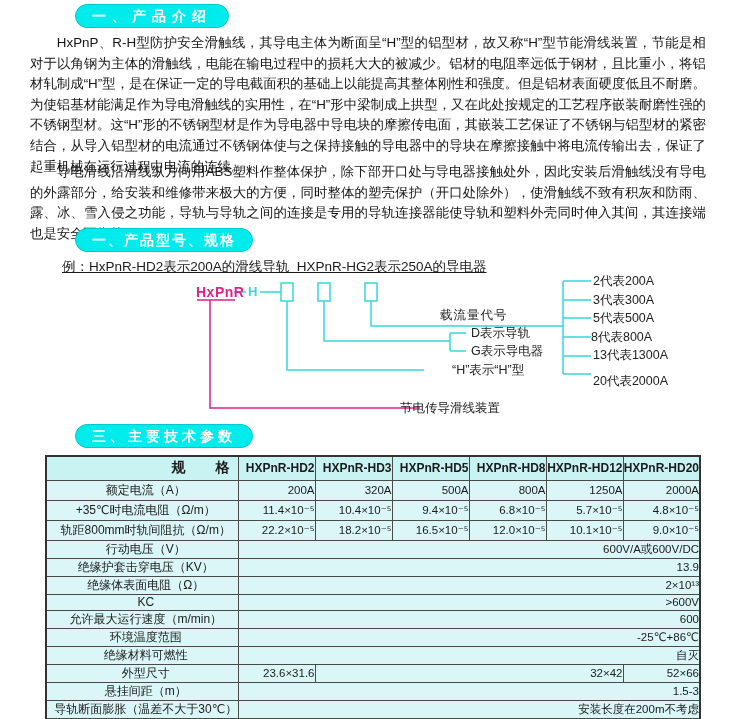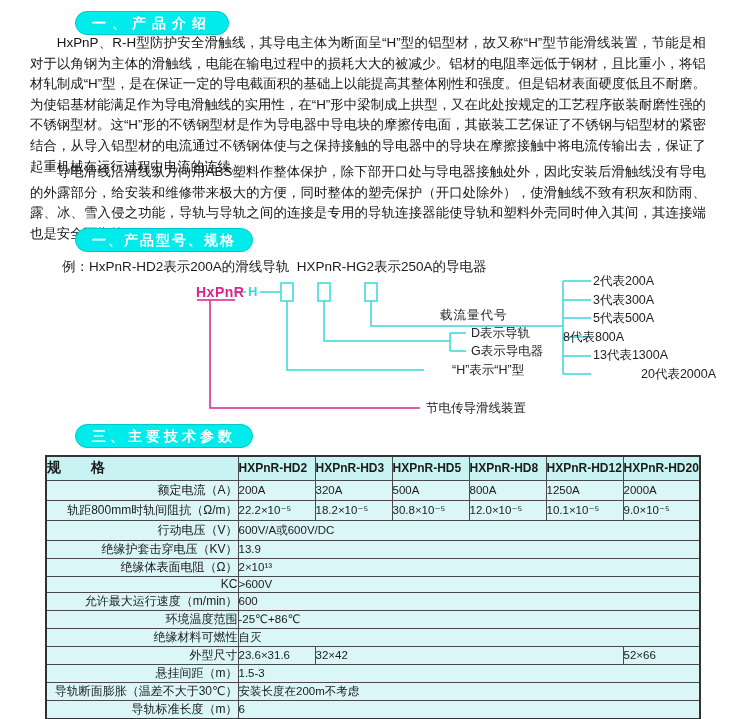--- a/index.html
+++ b/index.html
@@ -21,50 +21,51 @@
     position:absolute;left:30px;width:676px;
     font-size:13.4px;line-height:20.6px;text-align:justify;
     text-indent:2em;color:#151515;
   }
   #para1{top:33px;}
   #para2{top:162px;}
 
   .example{
     position:absolute;left:62px;top:258px;font-size:13.5px;color:#1b1b1b;
     white-space:pre;
+    text-decoration:underline;
   }
 
   
   #diagram{position:absolute;left:0;top:270px;width:735px;height:152px;}
   #diagram svg{position:absolute;left:0;top:0;}
   .dg-label{position:absolute;font-size:12.5px;line-height:14px;color:#222;white-space:nowrap;}
   .dg-model{position:absolute;left:196px;top:14px;font-size:14px;line-height:16px;font-weight:bold;color:#e0218a;letter-spacing:.5px;}
   .dg-h{position:absolute;left:248px;top:15px;font-size:13px;line-height:14px;font-weight:bold;color:#35d9d9;}
 
   
   #tableWrap{position:absolute;left:45px;top:455px;}
   table.spec{border-collapse:collapse;table-layout:fixed;width:654px;
     border:2px solid #333;background:#daf6f7;}
   table.spec th,table.spec td{
     border:1px solid #4a4a4a;overflow:hidden;white-space:nowrap;
-    font-size:11.5px;padding:0;text-align:left;color:#1b1b1b;
+    font-size:11.5px;padding:0;text-align:right;color:#1b1b1b;
   }
   table.spec thead tr{height:24px;background:#c9f2f3;}
   table.spec thead th{font-weight:bold;font-size:12px;}
   table.spec thead th.spec-head{font-weight:bold;font-size:14px;letter-spacing:8px;}
   table.spec tbody tr{height:16px;}
   table.spec tbody tr:nth-child(-n+3){height:20px;}
-  table.spec td.lbl{text-align:right;padding-left:7px;font-size:12px;}
+  table.spec td.lbl{text-align:center;padding-left:7px;font-size:12px;}
 </style>
 </head>
 <body>
 
 <div id="page">
 
-  <div class="banner sp5" style="top:11px">一、产品介绍</div>
+  <div class="banner sp5" style="top:4px">一、产品介绍</div>
 
   <div id="para1" class="para">HxPnP、R-H型防护安全滑触线，其导电主体为断面呈“H”型的铝型材，故又称“H”型节能滑线装置，节能是相对于以角钢为主体的滑触线，电能在输电过程中的损耗大大的被减少。铝材的电阻率远低于钢材，且比重小，将铝材轧制成“H”型，是在保证一定的导电截面积的基础上以能提高其整体刚性和强度。但是铝材表面硬度低且不耐磨。为使铝基材能满足作为导电滑触线的实用性，在“H”形中梁制成上拱型，又在此处按规定的工艺程序嵌装耐磨性强的不锈钢型材。这“H”形的不锈钢型材是作为导电器中导电块的摩擦传电面，其嵌装工艺保证了不锈钢与铝型材的紧密结合，从导入铝型材的电流通过不锈钢体使与之保持接触的导电器中的导块在摩擦接触中将电流传输出去，保证了起重机械在运行过程中电流的连续。</div>
   <div id="para2" class="para">导电滑线沿滑线纵方向用ABS塑料作整体保护，除下部开口处与导电器接触处外，因此安装后滑触线没有导电的外露部分，给安装和维修带来极大的方便，同时整体的塑壳保护（开口处除外），使滑触线不致有积灰和防雨、露、冰、雪入侵之功能，导轨与导轨之间的连接是专用的导轨连接器能使导轨和塑料外壳同时伸入其间，其连接端也是安全可靠的。</div>
 
   <div class="banner sp2" style="top:228px">一、产品型号、规格</div>
 
   <div class="example">例：HxPnR-HD2表示200A的滑线导轨  HXPnR-HG2表示250A的导电器</div>
 
   <div id="diagram">
     <svg width="735" height="152" viewBox="0 0 735 152">
@@ -86,29 +87,29 @@
       <path d="M197 30 H235 M210 30 V138 H420" stroke="#e0218a" stroke-width="1.5" fill="none"></path>
     </svg>
 
     <span class="dg-model">HxPnR</span>
     <span class="dg-h">H</span>
 
     <span class="dg-label" style="left:440px;top:38px;letter-spacing:1px">载流量代号</span>
     <span class="dg-label" style="left:471px;top:56px">D表示导轨</span>
     <span class="dg-label" style="left:471px;top:74px">G表示导电器</span>
     <span class="dg-label" style="left:452px;top:93px">“H”表示“H”型</span>
-    <span class="dg-label" style="left:426px;top:131px">节电传导滑线装置</span>
+    <span class="dg-label" style="left:400px;top:131px">节电传导滑线装置</span>
 
     <div>
         <span class="dg-label" style="left: 593px; top: 4px;">2代表200A</span>
         <span class="dg-label" style="left: 593px; top: 23px;">3代表300A</span>
         <span class="dg-label" style="left: 593px; top: 41px;">5代表500A</span>
-        <span class="dg-label" style="left: 563px; top: 60px;">8代表800A</span>
+        <span class="dg-label" style="left: 591px; top: 60px;">8代表800A</span>
         <span class="dg-label" style="left: 593px; top: 78px;">13代表1300A</span>
-        <span class="dg-label" style="left: 593px; top: 97px; margin-left: 48px;">20代表2000A</span>
+        <span class="dg-label" style="left: 593px; top: 104px;">20代表2000A</span>
       </div>
   </div>
 
   <div class="banner sp4" style="top:424px">三、主要技术参数</div>
 
   <div id="tableWrap">
     <table class="spec">
       <colgroup>
         <col style="width:192px">
         <col style="width:77px">
@@ -133,24 +134,33 @@
           <tr>
             <td class="lbl">额定电流（A）</td>
             <td>200A</td>
             <td>320A</td>
             <td>500A</td>
             <td>800A</td>
             <td>1250A</td>
             <td>2000A</td>
           </tr>
           <tr>
+            <td class="lbl">+35℃时电流电阻（Ω/m）</td>
+            <td>11.4×10⁻⁵</td>
+            <td>10.4×10⁻⁵</td>
+            <td>9.4×10⁻⁵</td>
+            <td>6.8×10⁻⁵</td>
+            <td>5.7×10⁻⁵</td>
+            <td>4.8×10⁻⁵</td>
+          </tr>
+          <tr>
             <td class="lbl">轨距800mm时轨间阻抗（Ω/m）</td>
             <td>22.2×10⁻⁵</td>
             <td>18.2×10⁻⁵</td>
-            <td>30.8×10⁻⁵</td>
+            <td>16.5×10⁻⁵</td>
             <td>12.0×10⁻⁵</td>
             <td>10.1×10⁻⁵</td>
             <td>9.0×10⁻⁵</td>
           </tr>
           <tr>
             <td class="lbl">行动电压（V）</td>
             <td colspan="6">600V/A或600V/DC</td>
           </tr>
           <tr>
             <td class="lbl">绝缘护套击穿电压（KV）</td>

